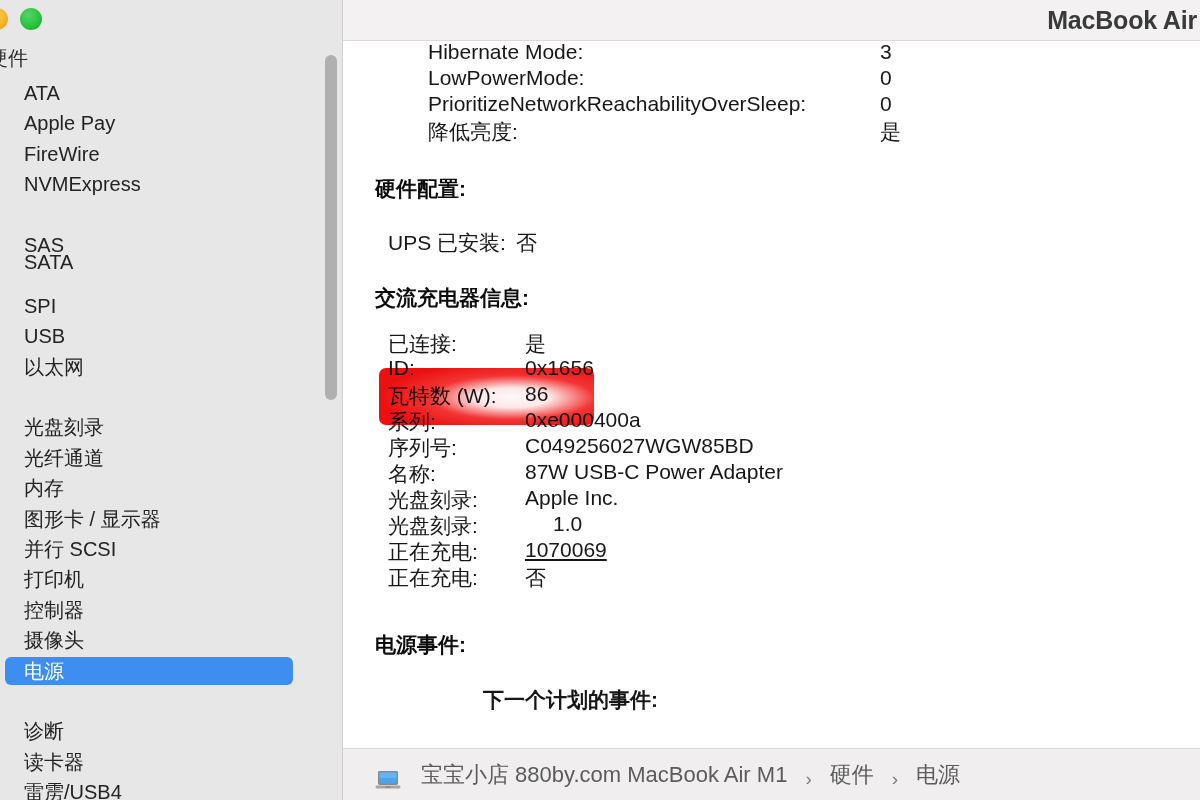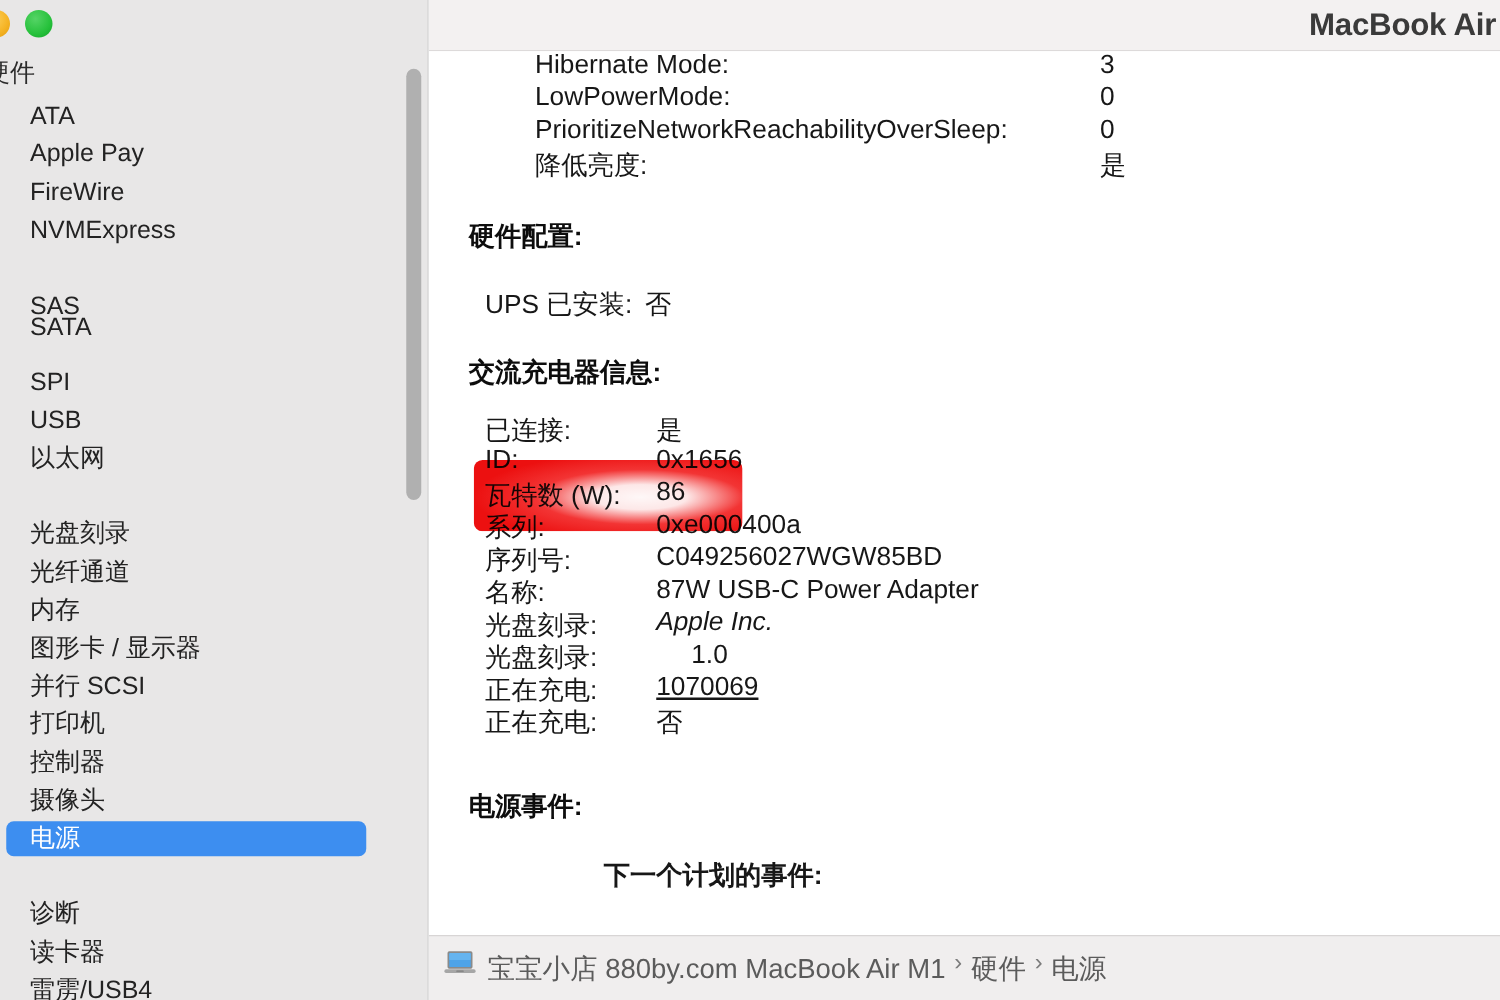--- a/index.html
+++ b/index.html
@@ -212,25 +212,26 @@
     left: 0;
     top: 748px;
     width: 857px;
     height: 52px;
     background: #f0eeee;
     border-top: 1px solid #d8d5d5;
     box-sizing: border-box;
   }
   .crumb-wrap {
     position: absolute;
-    left: 12px;
+    left: 32px;
     top: 11px;
     display: flex;
-    align-items: flex-start;
+    align-items: flex-end;
     height: 30px;
+    gap: 11px;
   }
   .laptop-icon {
     width: 26px;
     height: 20px;
     margin-right: 9px;
     flex: 0 0 auto;
   }
   .crumb-text {
     font-size: 22px;
     color: #5b5b5b;
@@ -300,21 +301,21 @@
         <div class="row" style="left: 45px; top: 497px;">
           <span class="lbl">正在充电:</span>
           <span class="val" style="left: 137px; text-decoration: underline;">1070069</span>
         </div>
         <div class="row" style="left: 45px; top: 471px;">
           <span class="lbl">光盘刻录:</span>
           <span class="val" style="left: 137px; margin-left: 28px;">1.0</span>
         </div>
         <div class="row" style="left: 45px; top: 445px;">
           <span class="lbl">光盘刻录:</span>
-          <span class="val" style="left: 137px; font-style: italic;">Apple Inc.</span>
+          <span class="val" style="left: 137px;">Apple Inc.</span>
         </div>
         <div class="row" style="left: 45px; top: 419px;">
           <span class="lbl">名称:</span>
           <span class="val" style="left: 137px;">87W USB-C Power Adapter</span>
         </div>
         <div class="row" style="left: 45px; top: 393px;">
           <span class="lbl">序列号:</span>
           <span class="val" style="left: 137px;">C049256027WGW85BD</span>
         </div>
         <div class="row" style="left: 45px; top: 367px;">

